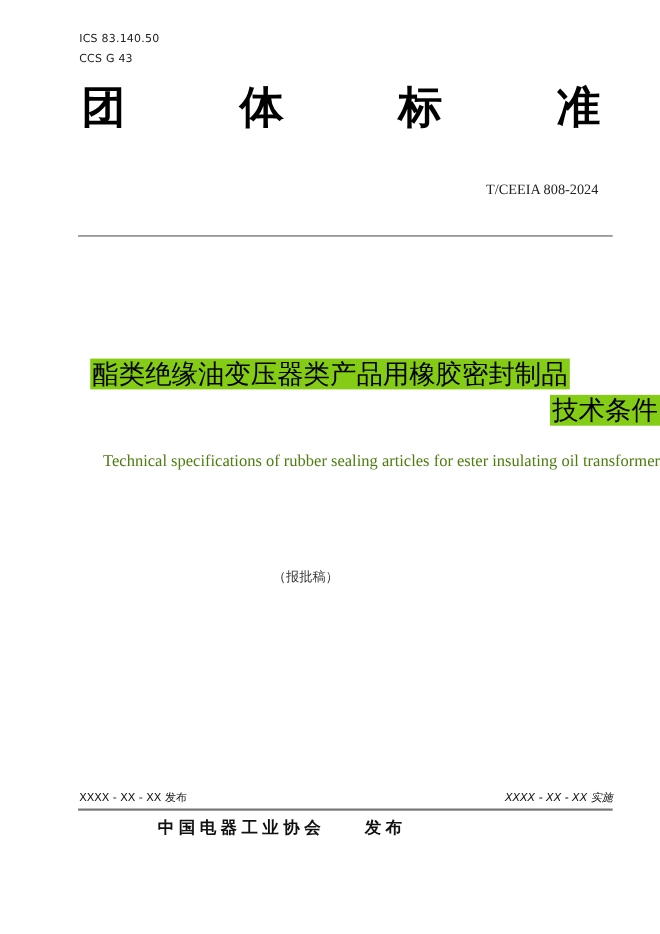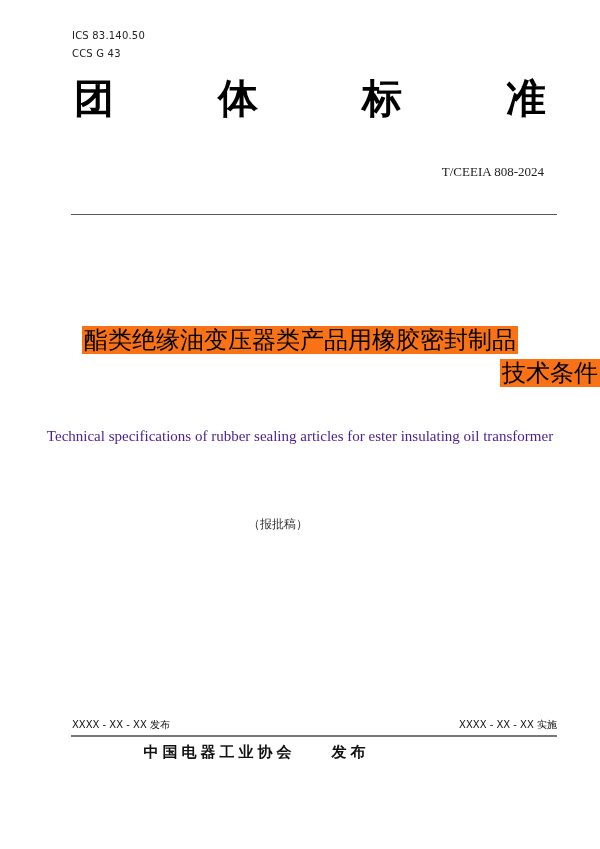--- a/index.html
+++ b/index.html
@@ -5,22 +5,22 @@
   html, body { margin:0; padding:0; background:#ffffff; }
   body { width:600px; height:849px; position:relative; overflow:hidden; color:#111; font-family:"DejaVu Sans", sans-serif; }
   .abs { position:absolute;text-align:right; }
   .meta { left:72px; font-size:10px; font-family:"DejaVu Sans", sans-serif; color:#222; letter-spacing:0.2px; }
   .ics { top:30px; }
   .ccs { top:48px; }
   .big { top:72px; font-size:40px; font-weight:bold; font-family:"DejaVu Sans", sans-serif; color:#000; line-height:52px; }
   .rule { height:1px; background:#555; }
   .code { top:164px; left:0; width:544px; text-align:right; font-size:13px; font-family:"Liberation Serif", serif; color:#222; }
   .title { left:0; width:600px; text-align:center; font-size:24px; line-height:33px; color:#000; }
-  .title span { background:#f97316; padding:0 2px; }
-  .en { top:410px; left:0; width:600px; text-align:center; font-family:"Liberation Serif", serif; font-size:15px; line-height:21px; color:#4c1d95;margin-top:16px; }
+  .title span { background:#84cc16; padding:0 2px; }
+  .en { top:410px; left:0; width:600px; font-family:"Liberation Serif", serif; font-size:15px; line-height:21px; color:#4d7c0f; }
   .draft { top:516px; left:0; width:556px; text-align:center; font-size:12px; color:#333; }
   .date { top:718px; font-size:10px; color:#111; }
   .org { top:743px; left:0; width:513px; text-align:center; font-size:15px; font-weight:bold; letter-spacing:4px; color:#111; }
 </style>
 </head>
 <body>
 
 <div class="abs meta ics">ICS 83.140.50</div>
 <div class="abs meta ccs">CCS G 43</div>
 
@@ -36,19 +36,19 @@
 <div class="abs title" style="top:324px;"><span>酯类绝缘油变压器类产品用橡胶密封制品</span></div>
 <div class="abs title" style="top:357px;text-align:right;"><span>技术条件</span></div>
 
 <div class="abs en">
   <div>Technical specifications of rubber sealing articles for ester insulating oil transformer</div>
 </div>
 
 <div class="abs draft">（报批稿）</div>
 
 <div class="abs date" style="left:72px;">XXXX - XX - XX 发布</div>
-<div class="abs date" style="right:43px;">XXXX - XX - XX 实施</div>
+<div class="abs date" style="right:43px;font-style:italic;">XXXX - XX - XX 实施</div>
 
 <div class="abs rule" style="top:735px; left:71px; width:486px; height:2px; background:#777;"></div>
 
 <div class="abs org">
   <span>中国电器工业协会</span><span style="display:inline-block;width:36px;"></span><span>发布</span>
 </div>
 
 </body></html>

